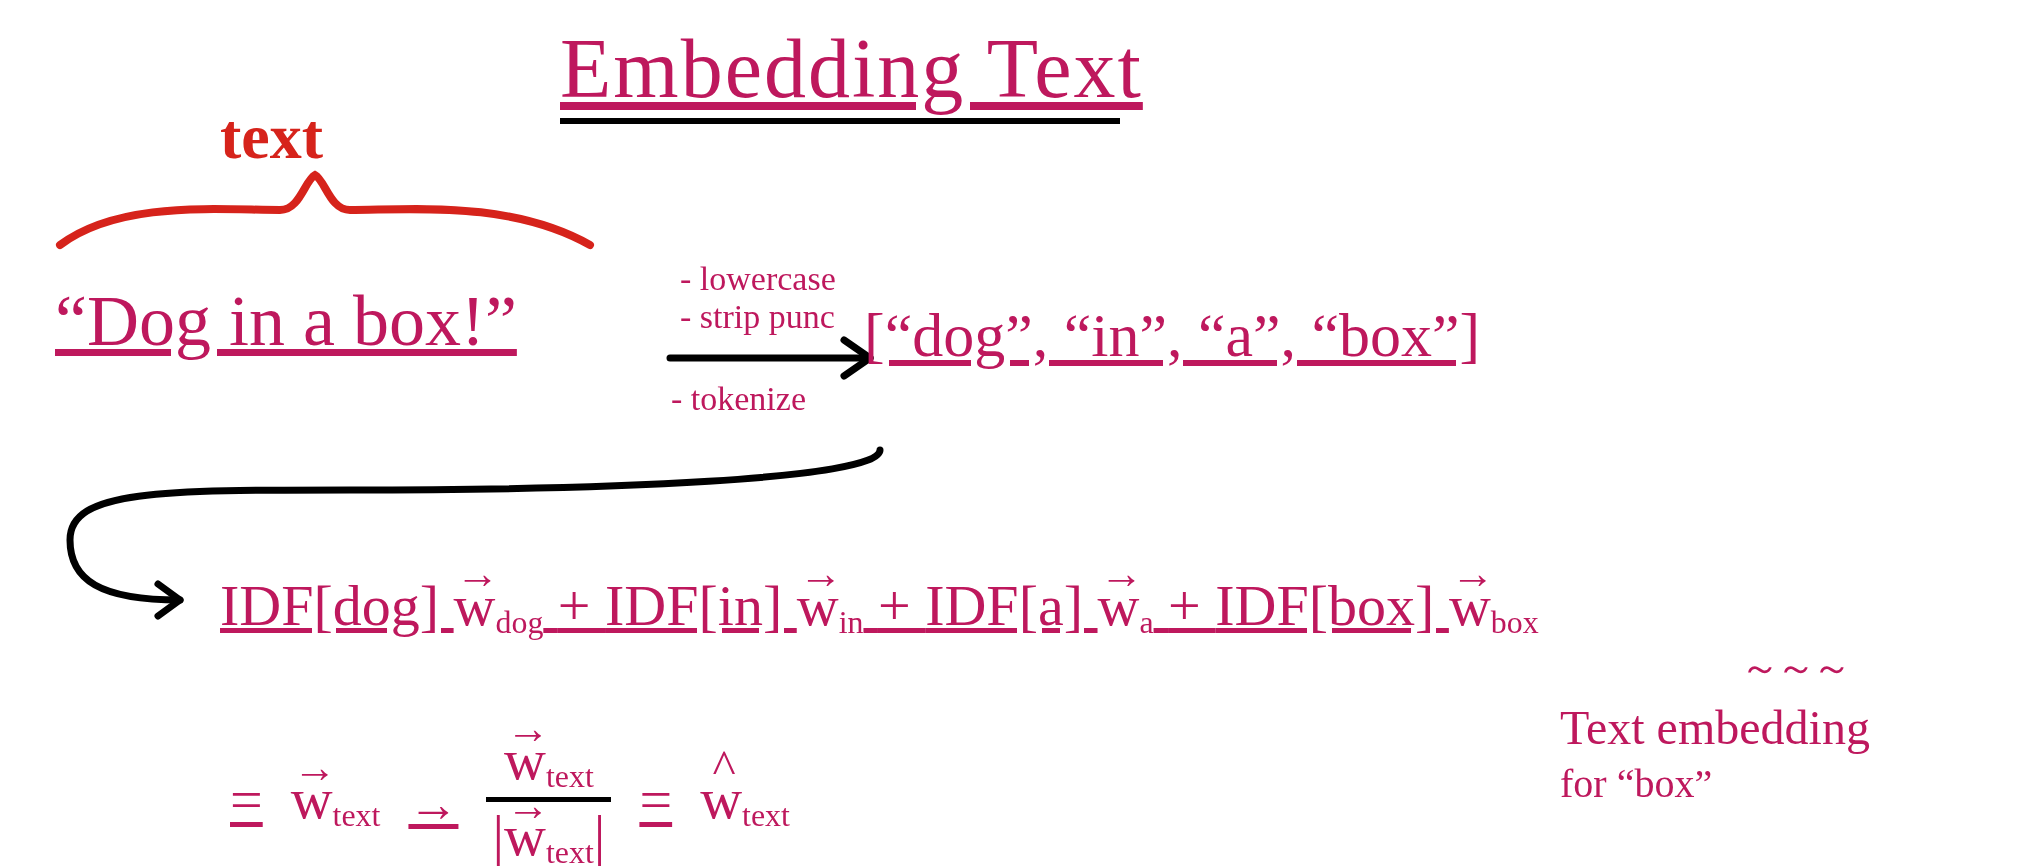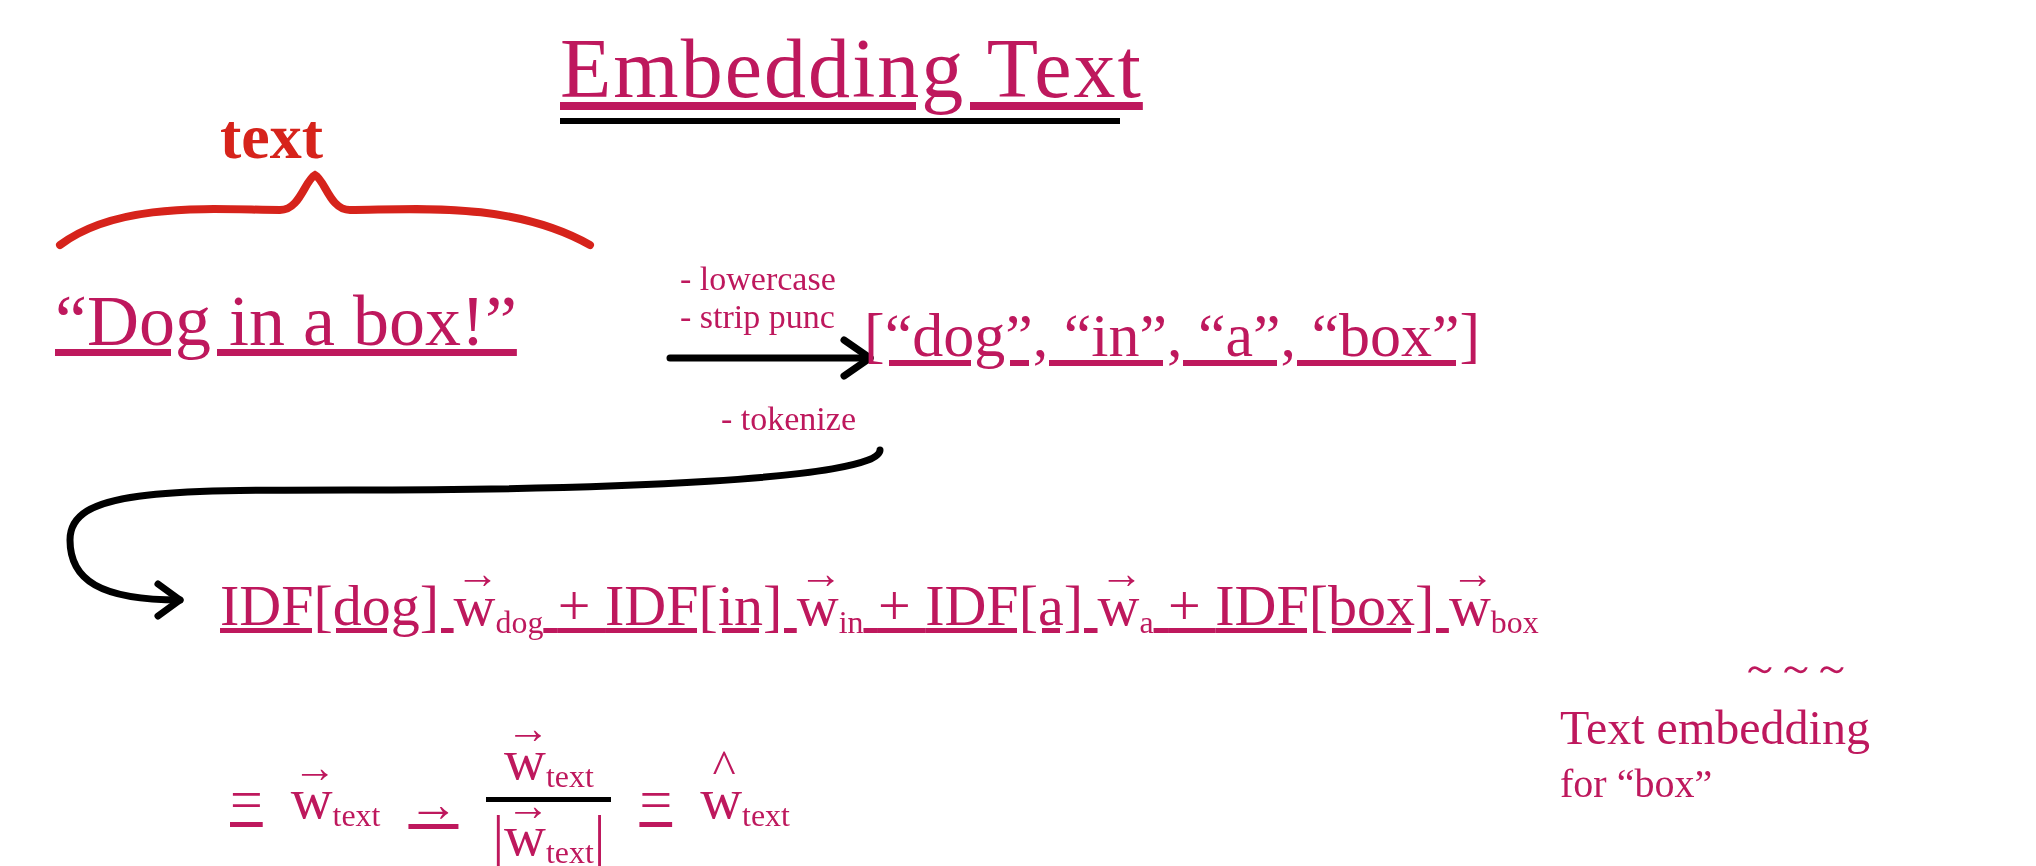--- a/index.html
+++ b/index.html
@@ -41,21 +41,21 @@
   .phrase {
     left: 30px; top: 280px;
     font-size: 72px;
     margin-left: 25px;
   }
 
   
   .proc  { font-size: 34px; line-height: 1.1; }
   .proc1 { left: 680px; top: 260px; }
   .proc2 { left: 680px; top: 298px; }
-  .proc3 { left: 721px; top: 380px; margin-top: 20px; }
+  .proc3 { left: 671px; top: 380px; }
 
   
   .tokens {
     left: 864px; top: 300px;
     font-size: 62px;
   }
 
   
   .formula1 {
     left: 220px; top: 572px;

